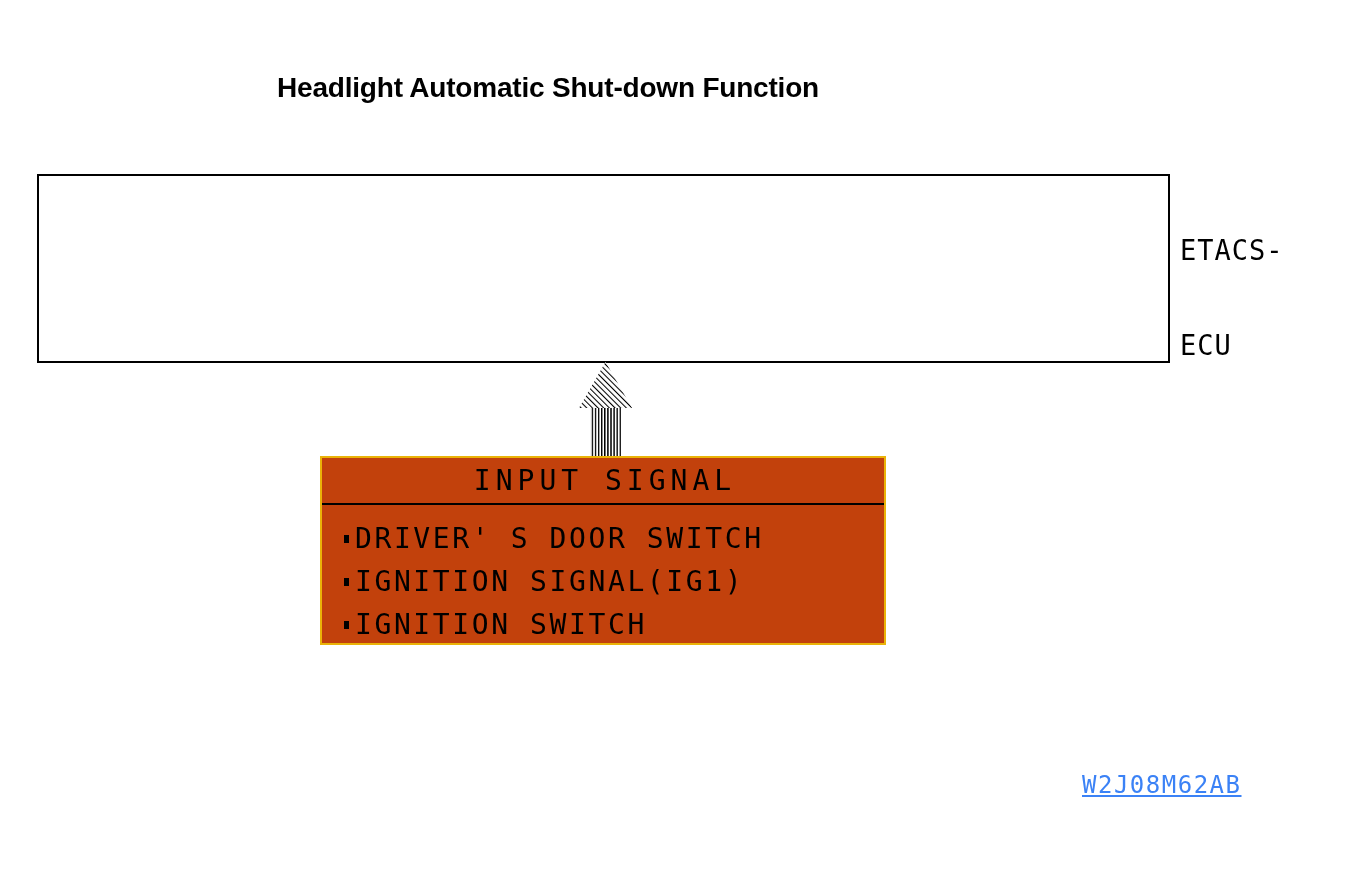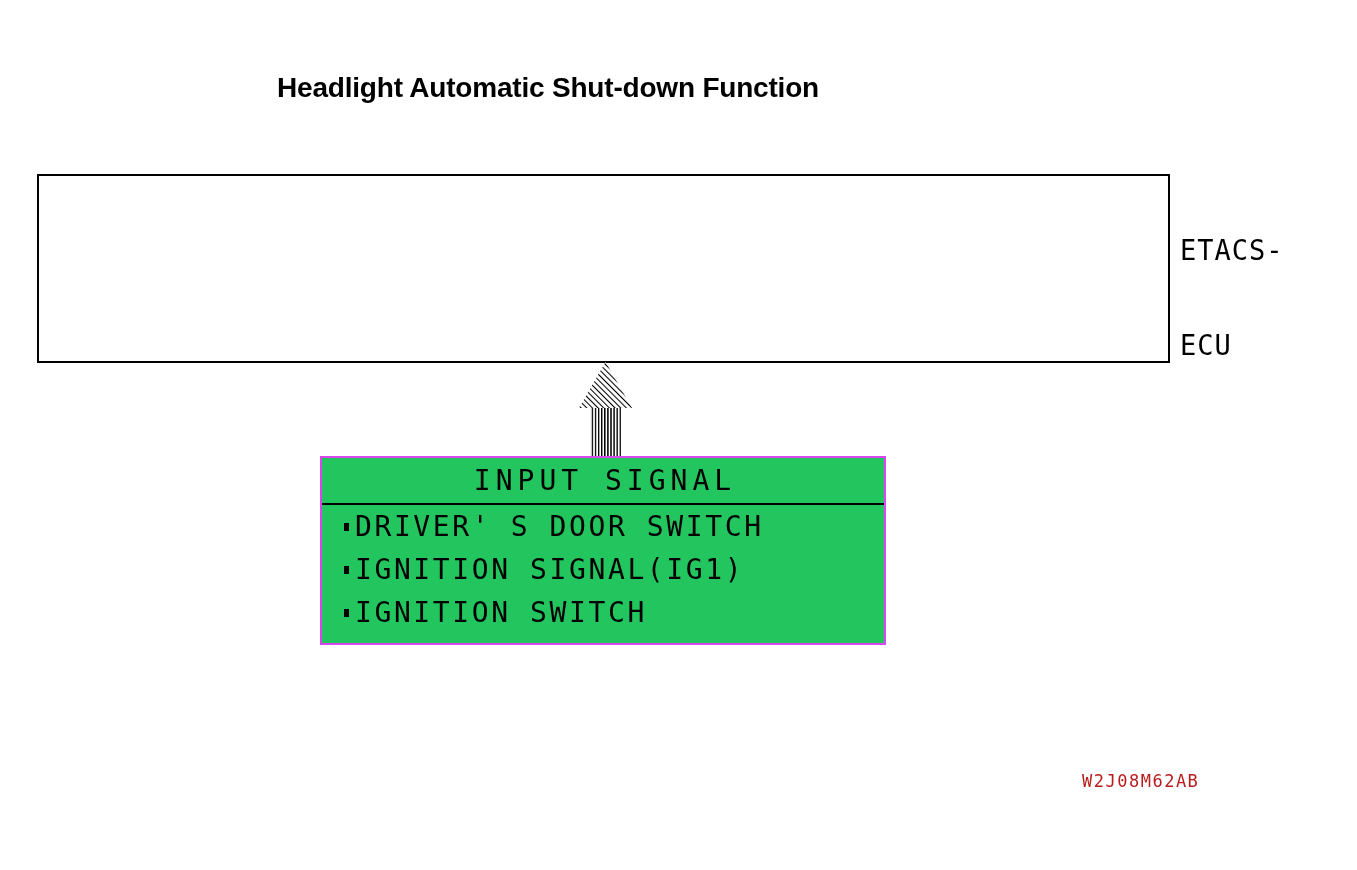--- a/index.html
+++ b/index.html
@@ -75,23 +75,23 @@
     overflow: visible;
   }
 
   
   .input-box {
     position: absolute;
     left: 320px;
     top: 456px;
     width: 566px;
     height: 189px;
-    border: 2px solid #d946ef;
-    box-sizing: border-box;
-    background: #22c55e;
+    border: 2px solid #eab308;
+    box-sizing: border-box;
+    background: #c2410c;
   }
 
   .input-box-header {
     height: 47px;
     border-bottom: 2px solid #000;
     box-sizing: border-box;
     display: flex;
     align-items: center;
     justify-content: center;
   }
@@ -99,21 +99,21 @@
     font-family: "DejaVu Sans Mono", "Liberation Mono", monospace;
     font-size: 28px;
     letter-spacing: 5px;
     line-height: 30px;
     white-space: pre;
     color: #000;
     transform: translateX(2px);
   }
 
   .input-list {
-    padding: 0 0 0 22px;
+    padding: 12px 0 0 22px;
     box-sizing: border-box;
   }
   .input-list-item {
     display: flex;
     align-items: center;
     height: 43px;
     font-family: "DejaVu Sans Mono", "Liberation Mono", monospace;
     font-size: 28px;
     letter-spacing: 2.6px;
     line-height: 32px;
@@ -128,24 +128,25 @@
     margin-right: 6px;
     flex: 0 0 auto;
   }
 
   
   .drawing-code {
     position: absolute;
     left: 1082px;
     top: 771px;
     font-family: "DejaVu Sans Mono", "Liberation Mono", monospace;
-    font-size: 17px;
+    font-size: 24px;
     letter-spacing: 1.5px;
     white-space: pre;
-    color: #b91c1c;
+    color: #3b82f6;
+    text-decoration: underline;
   }
 </style>
 </head>
 <body>
 
 <div id="canvas">
 
   <div class="diagram-title">Headlight Automatic Shut-down Function</div>
 
   <div class="ecu-box"></div>

